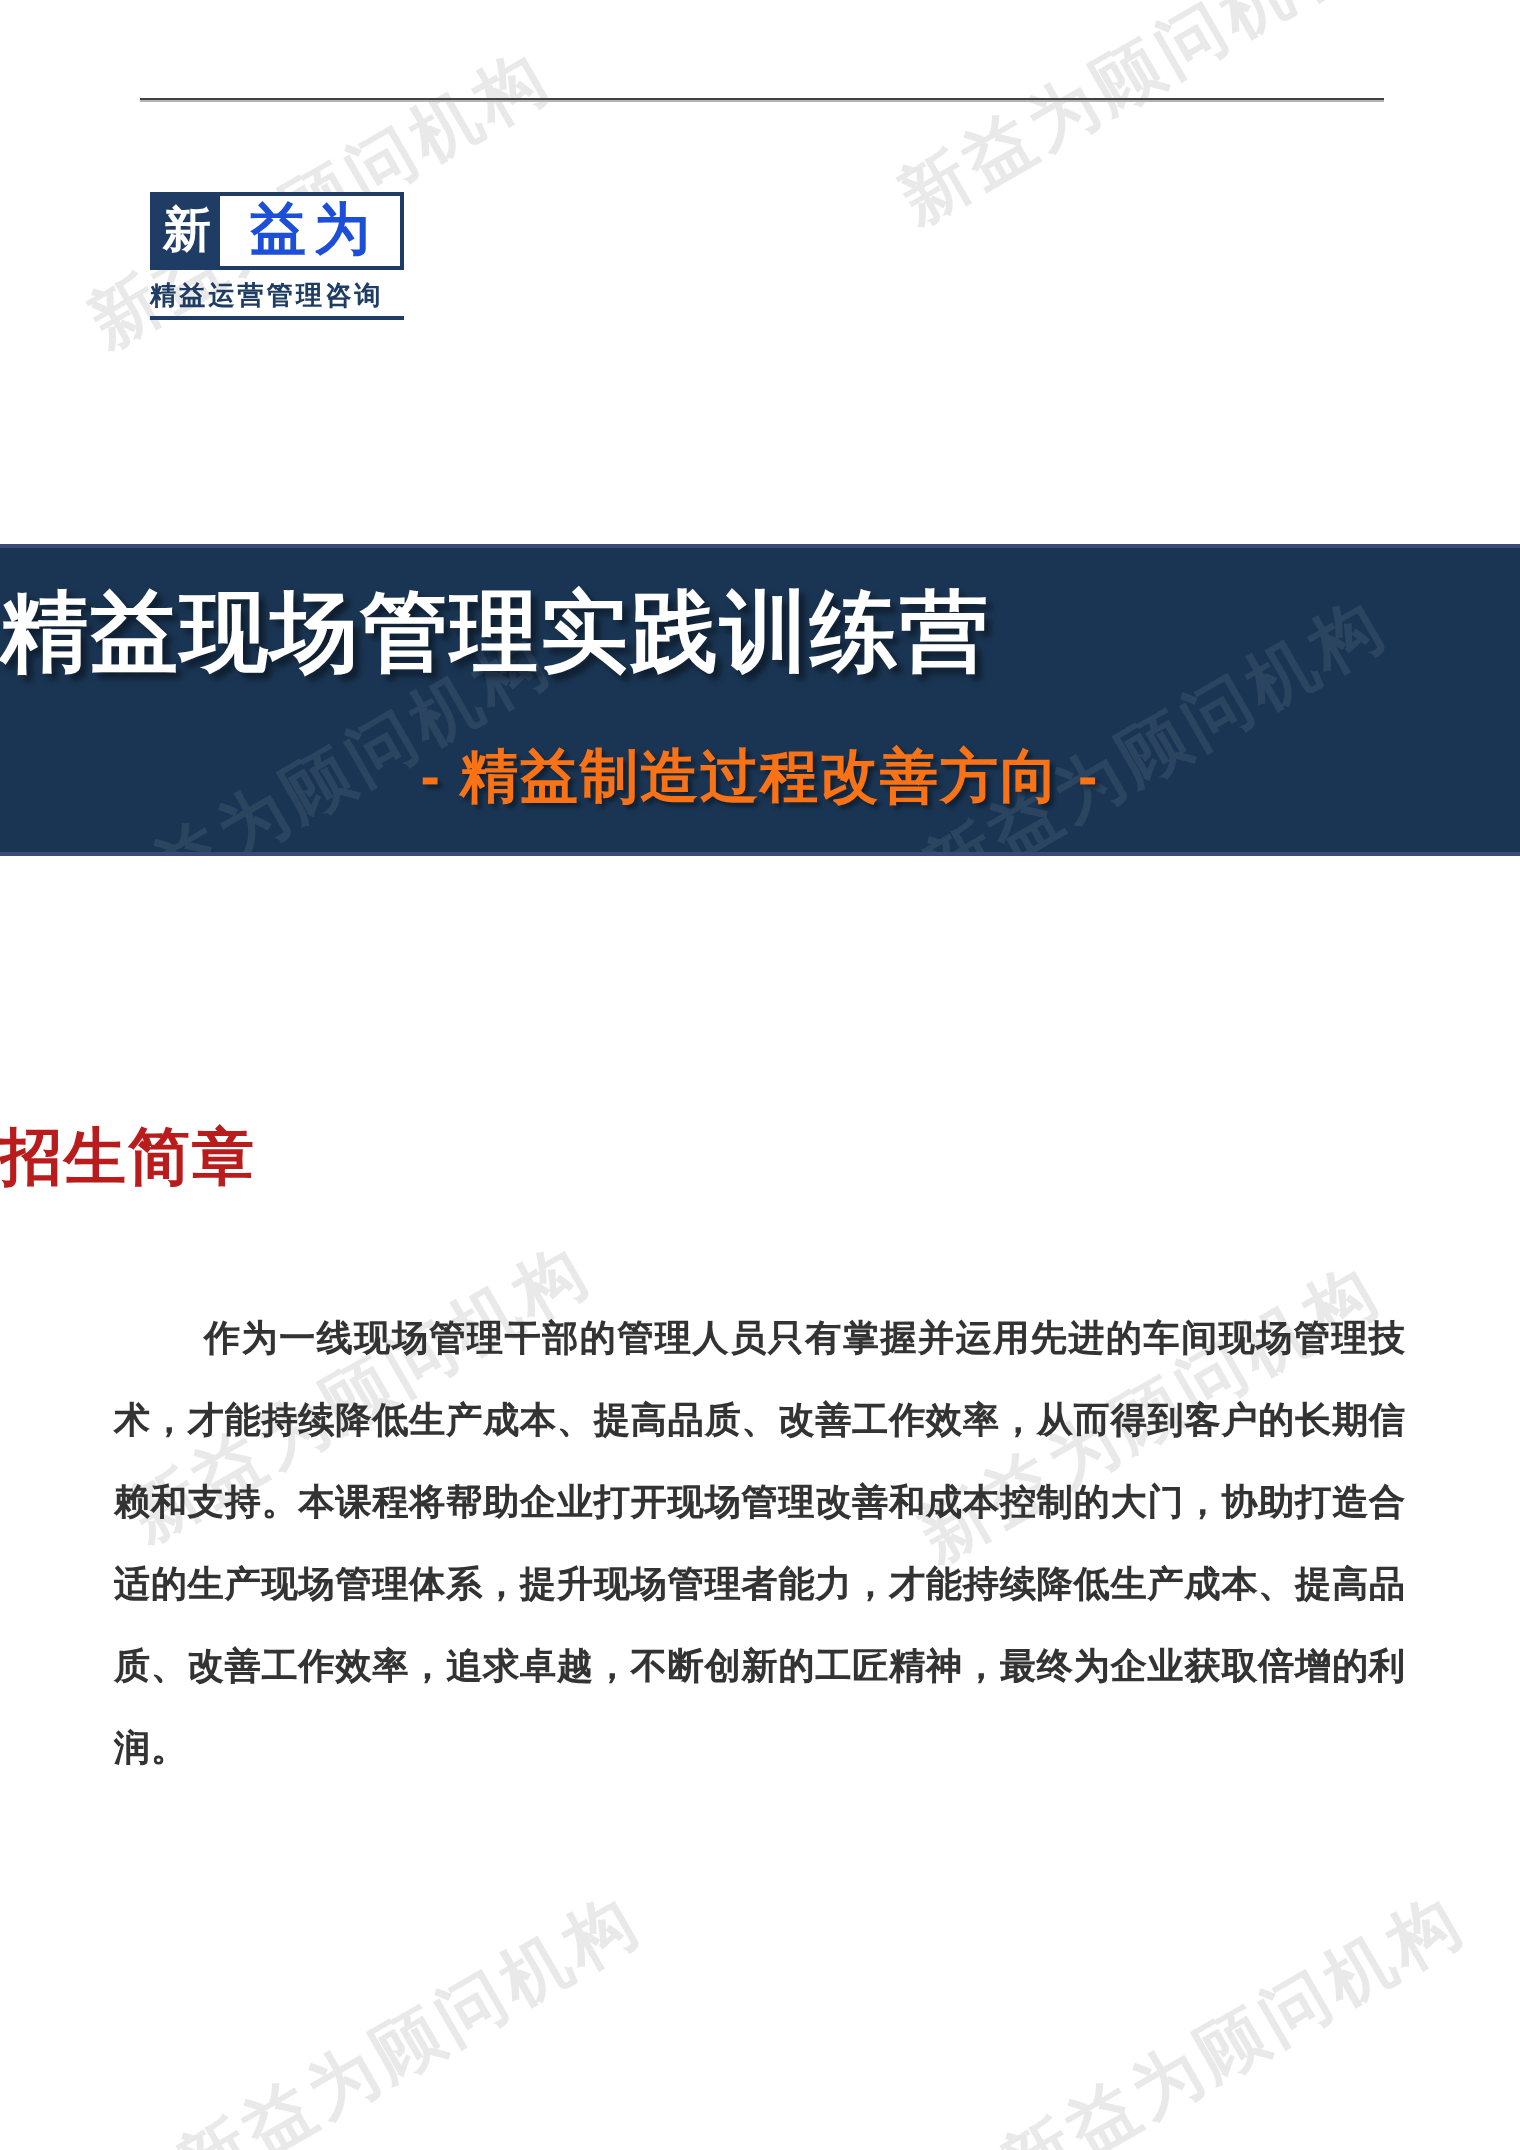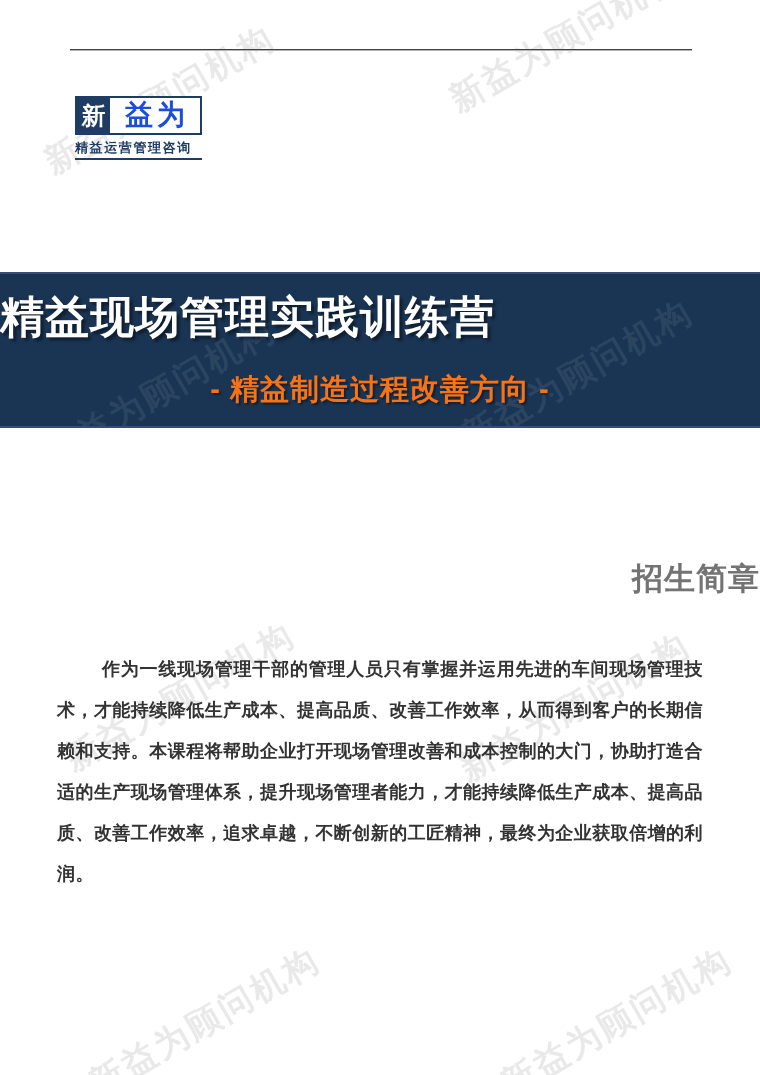--- a/index.html
+++ b/index.html
@@ -130,22 +130,22 @@
     letter-spacing:1px;
     text-shadow:2px 2px 2px rgba(0,0,0,0.4);
     z-index:2;
   }
 
   
   .section-heading {
     position:absolute;
     left:0; top:563px;
     width:100%;
-    text-align:right;
-    color:#737373;
+    text-align:left;
+    color:#b91c1c;
     font-weight:bold;
     font-size:31px;
     line-height:31px;
     letter-spacing:1px;
     z-index:2;
   }
   .intro-paragraph {
     position:absolute;
     left:57px; top:649px;
     width:646px;

